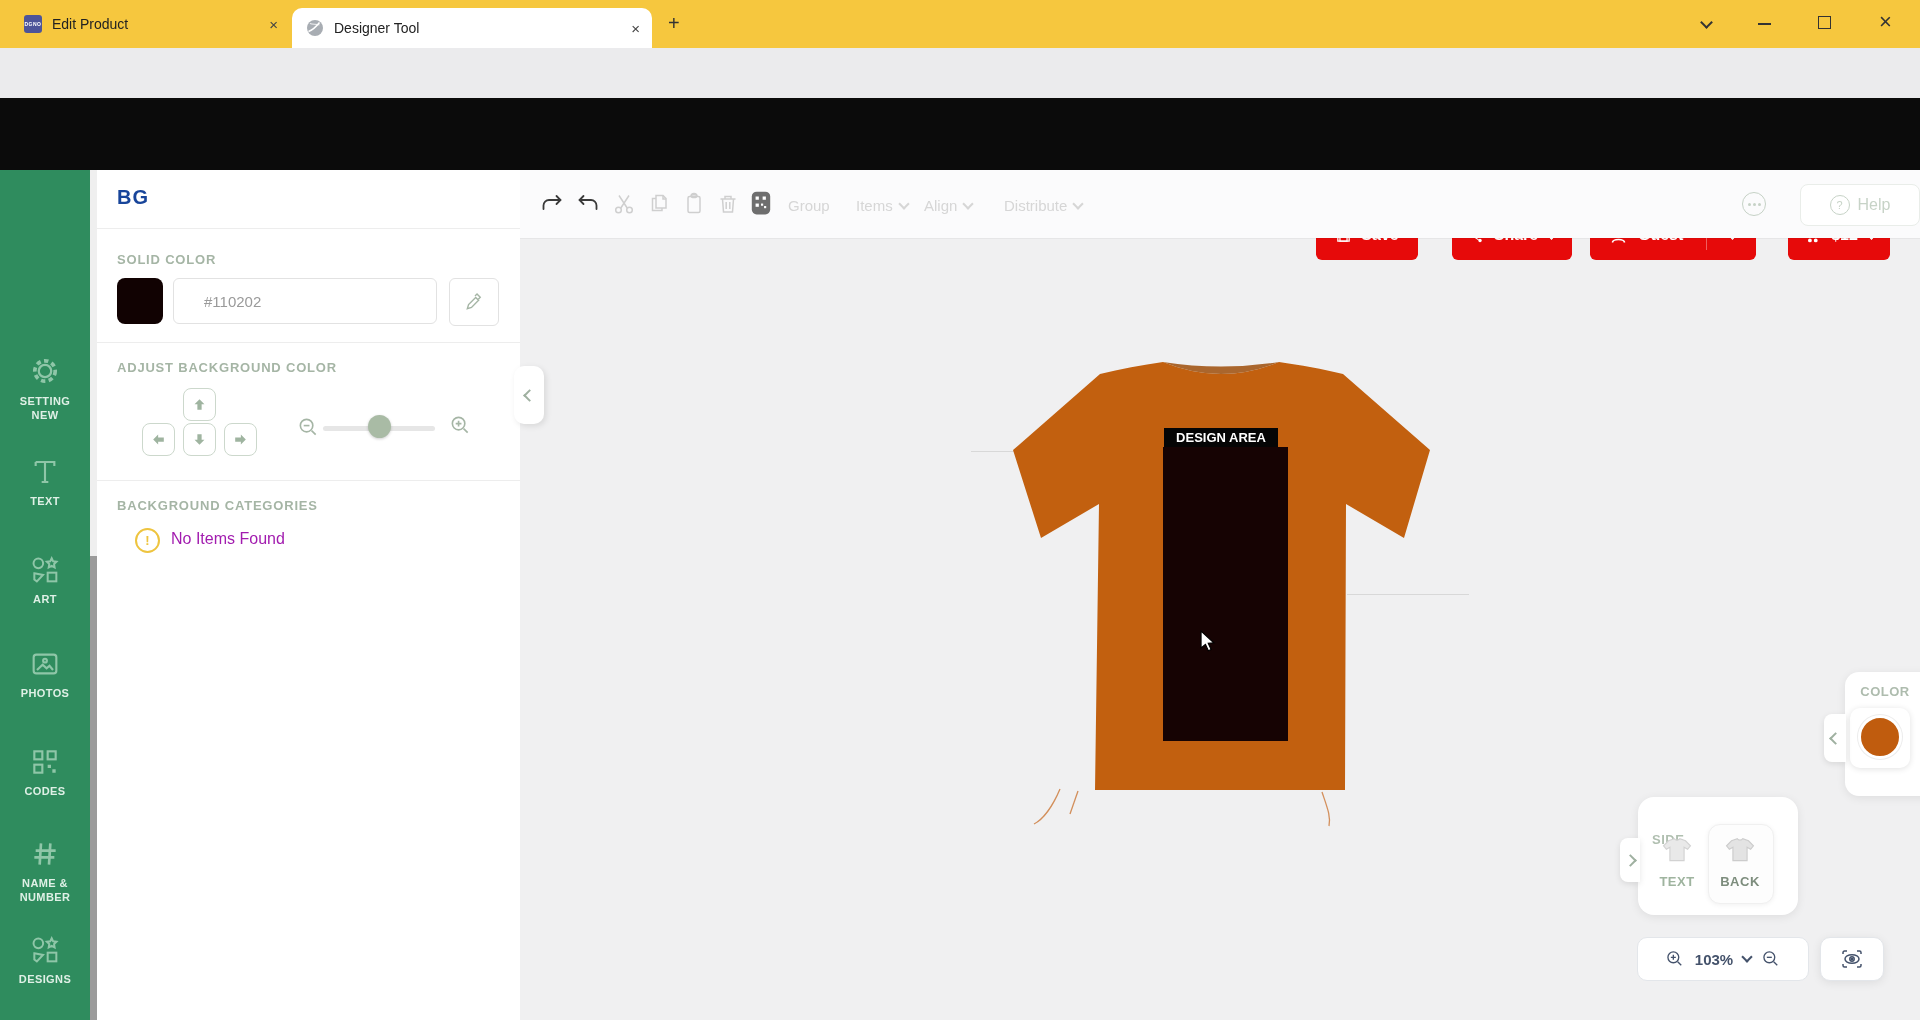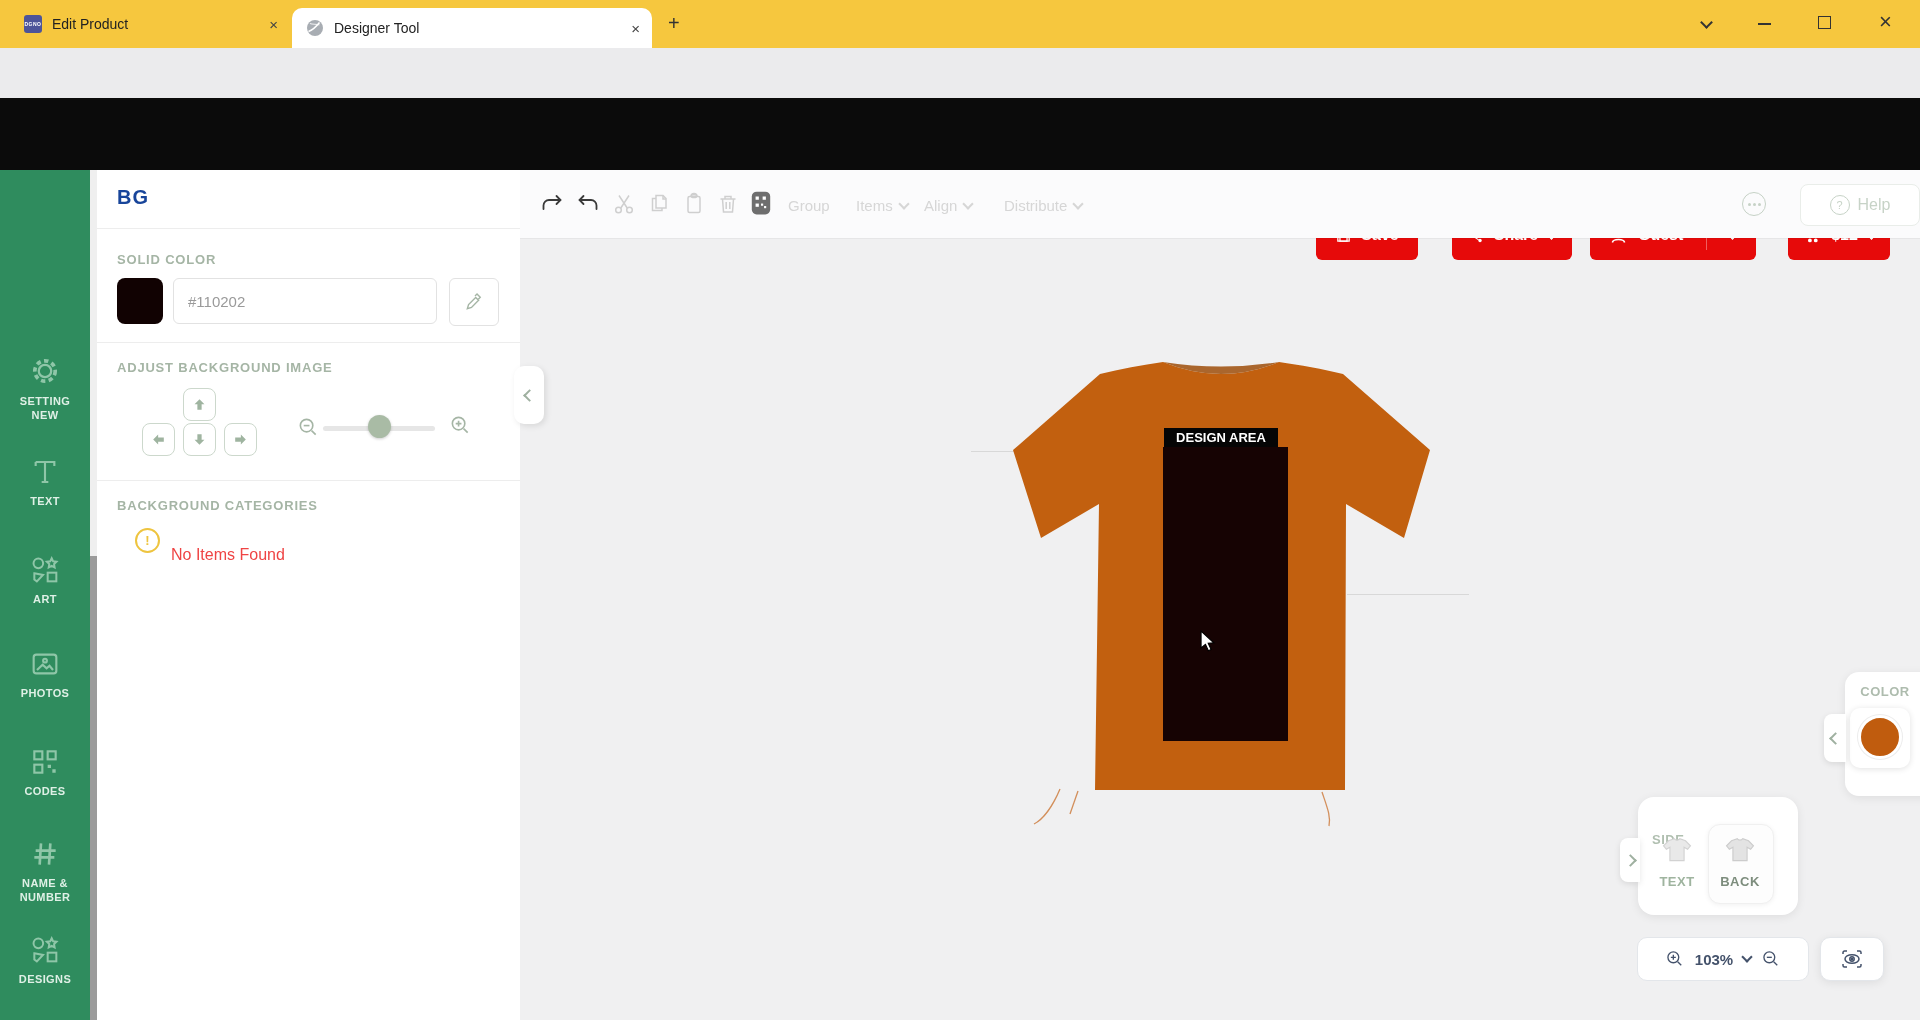--- a/index.html
+++ b/index.html
@@ -46,31 +46,31 @@
   .panel-scrollbar{position:absolute;left:90px;top:170px;width:7px;height:850px;background:#efefef;}
   .panel-scroll-thumb{position:absolute;left:90px;top:556px;width:7px;height:464px;background:#9b9b9b;}
 
   
   .panel{position:absolute;left:97px;top:170px;width:423px;height:850px;background:#fff;}
   .panel-title{position:absolute;left:20px;top:16px;font-size:20px;font-weight:bold;letter-spacing:1px;color:#18459a;}
   .pdiv{position:absolute;left:0;width:423px;border-top:1px solid #ededed;}
   .sec-label{position:absolute;left:20px;font-size:13px;font-weight:bold;letter-spacing:.8px;color:#a5b5a5;}
   .swatch{position:absolute;left:20px;top:108px;width:46px;height:46px;border-radius:8px;}
   .hexinput{position:absolute;left:76px;top:108px;width:264px;height:46px;border:1px solid #e2e2e2;border-radius:6px;
-            box-sizing:border-box;padding:0 14px;font-size:15px;color:#9a9a9a;font-family:inherit;background:#fff;}
+            box-sizing:border-box;padding:0 30px;font-size:15px;color:#9a9a9a;font-family:inherit;background:#fff;}
   .dropper-btn{position:absolute;left:352px;top:108px;width:48px;height:46px;border:1px solid #e2e2e2;border-radius:6px;
                display:flex;align-items:center;justify-content:center;color:#a5b5a5;background:#fff;}
   .dpad-btn{position:absolute;width:31px;height:31px;border:1.5px solid #ccd8cc;border-radius:8px;background:#fff;
             display:flex;align-items:center;justify-content:center;color:#9fb4a0;}
   .slider-track{position:absolute;left:226px;top:256px;width:112px;height:5px;border-radius:3px;background:#e6e6e6;}
   .slider-handle{position:absolute;left:271px;top:245px;width:23px;height:23px;border-radius:50%;background:#a9bba5;
                  box-shadow:0 1px 3px rgba(0,0,0,.2);}
   .warn-circle{position:absolute;left:38px;top:358px;width:21px;height:21px;border:2.5px solid #eec43f;border-radius:50%;
                color:#eec43f;font-weight:bold;font-size:13px;display:flex;align-items:center;justify-content:center;}
-  .noitems{position:absolute;left:74px;top:360px;font-size:16px;color:#ef4444;margin-top:16px;}
+  .noitems{position:absolute;left:74px;top:360px;font-size:16px;color:#a21caf;}
 
   
   .canvas-toolbar{position:absolute;left:520px;top:170px;width:1400px;height:68px;background:#fbfbfc;
                   box-shadow:0 1px 0 rgba(0,0,0,.04);}
   .tb-ico{position:absolute;top:192px;width:24px;height:24px;color:#cfcfcf;}
   .tb-ico.on{color:#3a3a3a;}
   .tb-txt{position:absolute;top:197px;font-size:15px;color:#d6d6d6;display:flex;align-items:center;gap:7px;}
   .tb-txt .chev{width:6px;height:6px;margin-top:-3px;}
   .help-btn{position:absolute;left:1800px;top:184px;width:118px;height:40px;border:1px solid #e9ede9;border-radius:8px;
             background:#fff;display:flex;align-items:center;justify-content:center;gap:8px;color:#c7d3c7;font-size:16px;}
@@ -366,21 +366,21 @@
     <div class="dropper-btn">
       <span>
         <svg width="20" height="20" viewBox="0 0 24 24" fill="none" stroke="currentColor" stroke-width="1.7">
           <path d="M4 20l1.5-5L14 6.5l3.5 3.5L9 18.5 4 20z"></path>
             <path d="M13.2 4.8l2.4-2.3 3.9 3.9-2.3 2.4"></path>
           </svg>
         </span>
     </div>
     <div class="pdiv" style="top:172px;"></div>
 
-    <div class="sec-label" style="top:190px;">ADJUST BACKGROUND IMAGE</div>
+    <div class="sec-label" style="top:190px;">ADJUST BACKGROUND COLOR</div>
     <div class="dpad-btn" style="left:86px;top:218px;">
       <span>
         <svg width="17" height="17" viewBox="0 0 24 24">
             <path d="M12 4.5 19 11.5h-4V19.5H9V11.5H5z" fill="currentColor"></path>
           </svg>
         </span>
     </div>
     <div class="dpad-btn" style="left:45px;top:253px;">
       <span style="transform:rotate(-90deg);">
         <svg width="17" height="17" viewBox="0 0 24 24">

